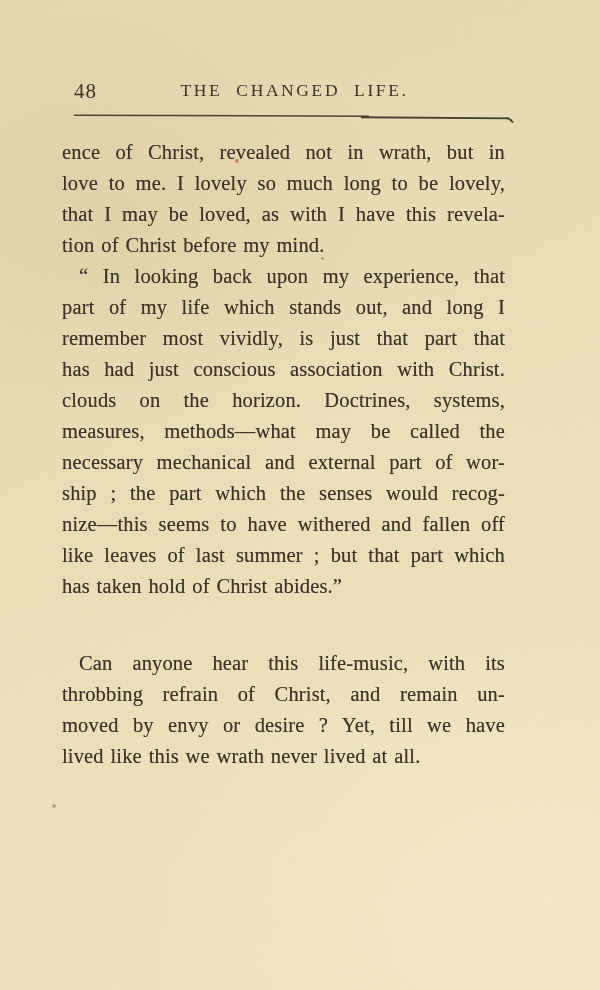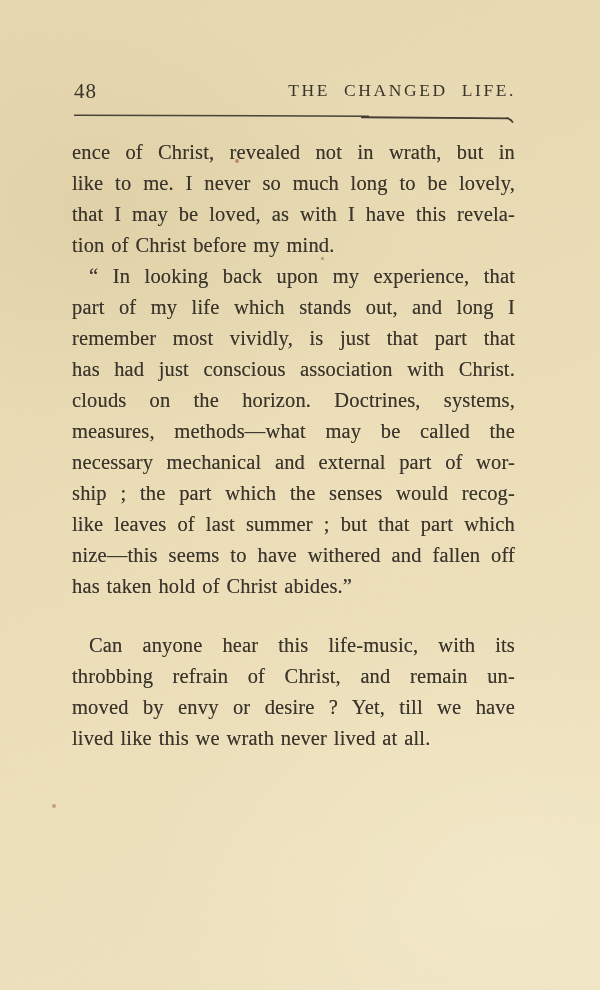--- a/index.html
+++ b/index.html
@@ -39,46 +39,46 @@
     left: 1px;
     top: 1px;
     font-size: 21px;
     letter-spacing: 1px;
   }
   .running-title {
     position: absolute;
     left: 0;
     right: 0;
     top: 2px;
-    text-align: right;
+    text-align: center;
     font-size: 17.5px;
     letter-spacing: 2.6px;
     word-spacing: 7px;
     white-space: nowrap;
   }
   .header-rule {
     position: absolute;
     top: 111px;
     left: 73px;
     width: 443px;
     height: 14px;
   }
   .text-block {
     position: absolute;
     top: 137px;
-    left: 72px;
+    left: 62px;
     width: 443px;
     font-size: 20.5px;
     line-height: 31px;
     letter-spacing: 0.15px;
     word-spacing: 1.5px;
     text-shadow: 0 0 0.5px rgba(58,52,43,0.55);
   }
   .paragraph { margin: 0; }
-  .paragraph.gap-before { margin-top: 28px; }
+  .paragraph.gap-before { margin-top: 46px; }
   .text-line {
     text-align: justify;
     text-align-last: justify;
     white-space: normal;
   }
   .text-line.last {
     text-align-last: left;
     font-family: Liberation Serif, serif;
   }
   .text-line.indent {
@@ -126,35 +126,35 @@
   <svg class="header-rule" width="443" height="14" viewBox="0 0 443 14" xmlns="http://www.w3.org/2000/svg">
     <line x1="1" y1="4.1" x2="296" y2="5.0" stroke="#46403500"></line>
     <line x1="1" y1="4.2" x2="296" y2="5.2" stroke="#4a4336" stroke-width="1.4"></line>
     <line x1="288" y1="6.2" x2="436" y2="7.4" stroke="#453e33" stroke-width="1.9"></line>
     <path d="M433,7.0 q5,0.8 7,4.6" stroke="#453e33" stroke-width="1.7" fill="none"></path>
   </svg>
 
   <div class="text-block" id="text-block">
       <div class="paragraph">
         <div class="text-line">ence of Christ, revealed not in wrath, but in</div>
-        <div class="text-line">like to me.  I never so much long to be lovely,</div>
+        <div class="text-line">love to me.  I lovely so much long to be lovely,</div>
         <div class="text-line">that I may be loved, as with I have this revela-</div>
         <div class="text-line last">tion of Christ before my mind.</div>
       </div>
       <div class="paragraph">
         <div class="text-line indent">“ In looking back upon my experience, that</div>
         <div class="text-line">part of my life which stands out, and long I</div>
         <div class="text-line">remember most vividly, is just that part that</div>
         <div class="text-line">has had just conscious association with Christ.</div>
         <div class="text-line">clouds on the horizon.  Doctrines, systems,</div>
         <div class="text-line">measures, methods—what may be called the</div>
         <div class="text-line">necessary mechanical and external part of wor-</div>
         <div class="text-line">ship ; the part which the senses would recog-</div>
+        <div class="text-line">nize—this seems to have withered and fallen off</div>
         <div class="text-line">like leaves of last summer ; but that part which</div>
-        <div class="text-line">nize—this seems to have withered and fallen off</div>
         <div class="text-line last">has taken hold of Christ abides.”</div>
       </div>
       <div class="paragraph gap-before">
         <div class="text-line indent">Can anyone hear this life-music, with its</div>
         <div class="text-line">throbbing refrain of Christ, and remain un-</div>
         <div class="text-line">moved by envy or desire ?  Yet, till we have</div>
         <div class="text-line last">lived like this we wrath never lived at all.</div>
       </div>
     </div>
 

